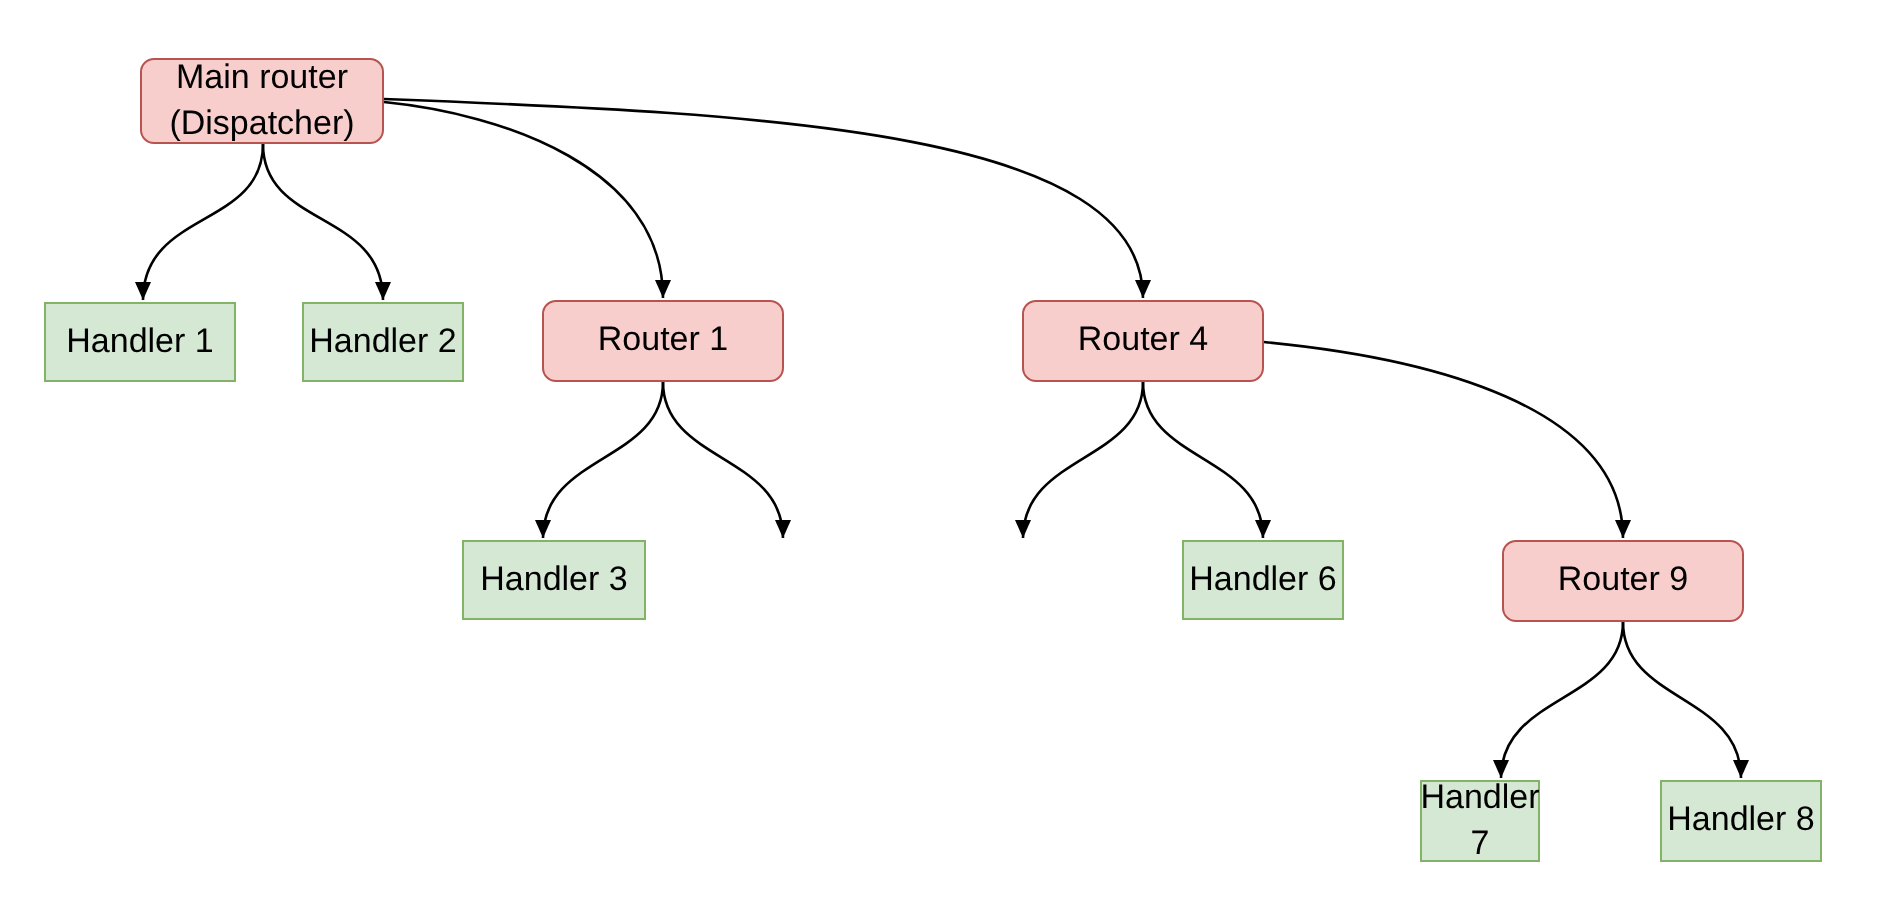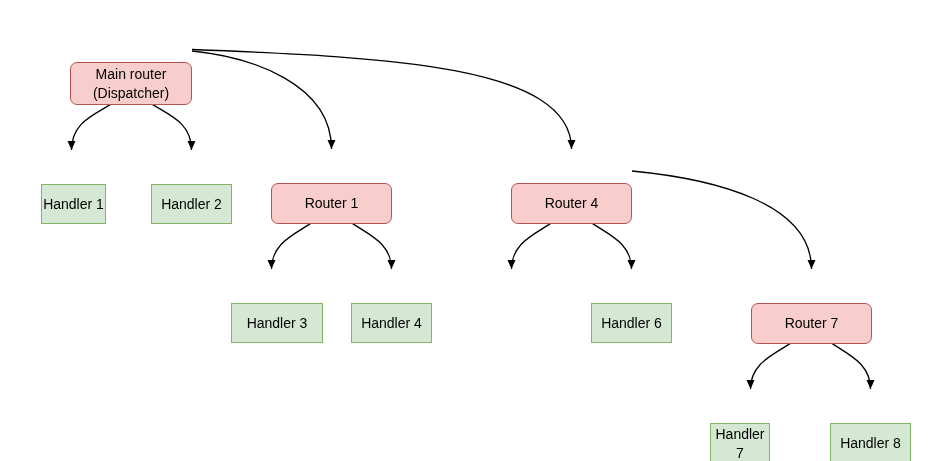--- a/index.html
+++ b/index.html
@@ -32,25 +32,24 @@
     fill: none;
     stroke: var(--edge-color);
     stroke-width: 1.3;
   }
   .node {
     position: absolute;
     display: flex;
     align-items: center;
     justify-content: center;
     text-align: center;
-    font-size: 14px;
+    font-size: 17px;
     line-height: 1.3;
     color: var(--text-color);
     white-space: pre-line;
-    margin-top: 33px;
   }
   .node.router {
     background: var(--router-fill);
     border: 1px solid var(--router-stroke);
     border-radius: 7px;
   }
   .node.handler {
     background: var(--handler-fill);
     border: 1px solid var(--handler-stroke);
   }
@@ -75,34 +74,33 @@
     <path class="edge" d="M 571.5 191 C 571.5 231, 511.5 227, 511.5 269" marker-end="url(#arrow)"></path>
     <path class="edge" d="M 571.5 191 C 571.5 231, 631.5 227, 631.5 269" marker-end="url(#arrow)"></path>
     <path class="edge" d="M 632 171 C 715 179, 811.5 203, 811.5 269" marker-end="url(#arrow)"></path>
     <path class="edge" d="M 811.5 311 C 811.5 351, 750.5 347, 750.5 389" marker-end="url(#arrow)"></path>
     <path class="edge" d="M 811.5 311 C 811.5 351, 870.5 347, 870.5 389" marker-end="url(#arrow)"></path>
   </svg>
 
   <div class="node router" style="left:70px;top:29px;width:122px;height:43px">Main router
 (Dispatcher)</div>
 
-  <div class="node handler" style="left:41px;top:151px;width:65px;height:40px">Handler 1</div>
+  <div class="node handler" style="left:22px;top:151px;width:96px;height:40px">Handler 1</div>
 
   <div class="node handler" style="left:151px;top:151px;width:81px;height:40px">Handler 2</div>
 
   <div class="node router" style="left:271px;top:150px;width:121px;height:41px">Router 1</div>
 
   <div class="node handler" style="left:231px;top:270px;width:92px;height:40px">Handler 3</div>
 
-  <div class="node handler" style="left:351px;top:270px;width:81px;height:40px">Handler 4</div>
 
   <div class="node router" style="left:511px;top:150px;width:121px;height:41px">Router 4</div>
 
 
   <div class="node handler" style="left:591px;top:270px;width:81px;height:40px">Handler 6</div>
 
-  <div class="node router" style="left:751px;top:270px;width:121px;height:41px">Router 7</div>
+  <div class="node router" style="left:751px;top:270px;width:121px;height:41px">Router 9</div>
 
   <div class="node handler" style="left:710px;top:390px;width:60px;height:41px">Handler 7</div>
 
   <div class="node handler" style="left:830px;top:390px;width:81px;height:41px">Handler 8</div>
 
 </div>
 
 </body></html>

